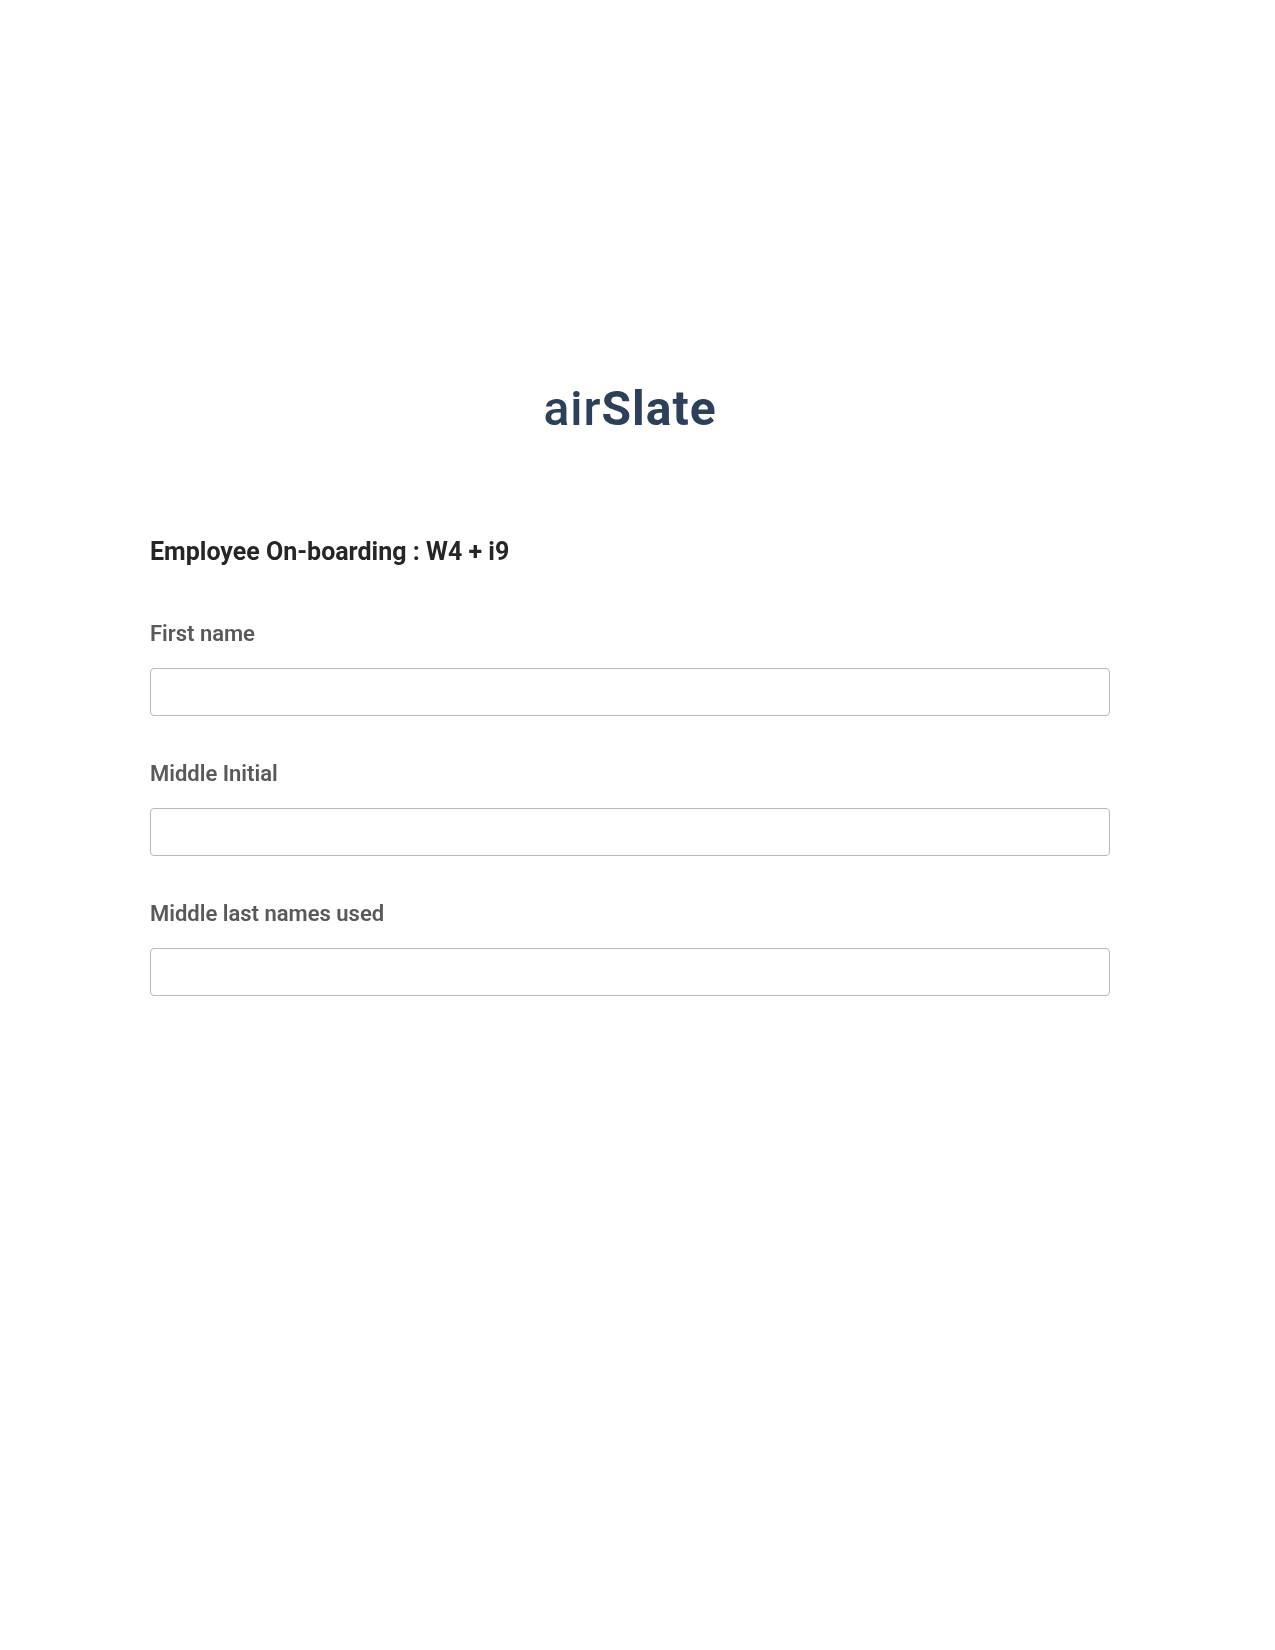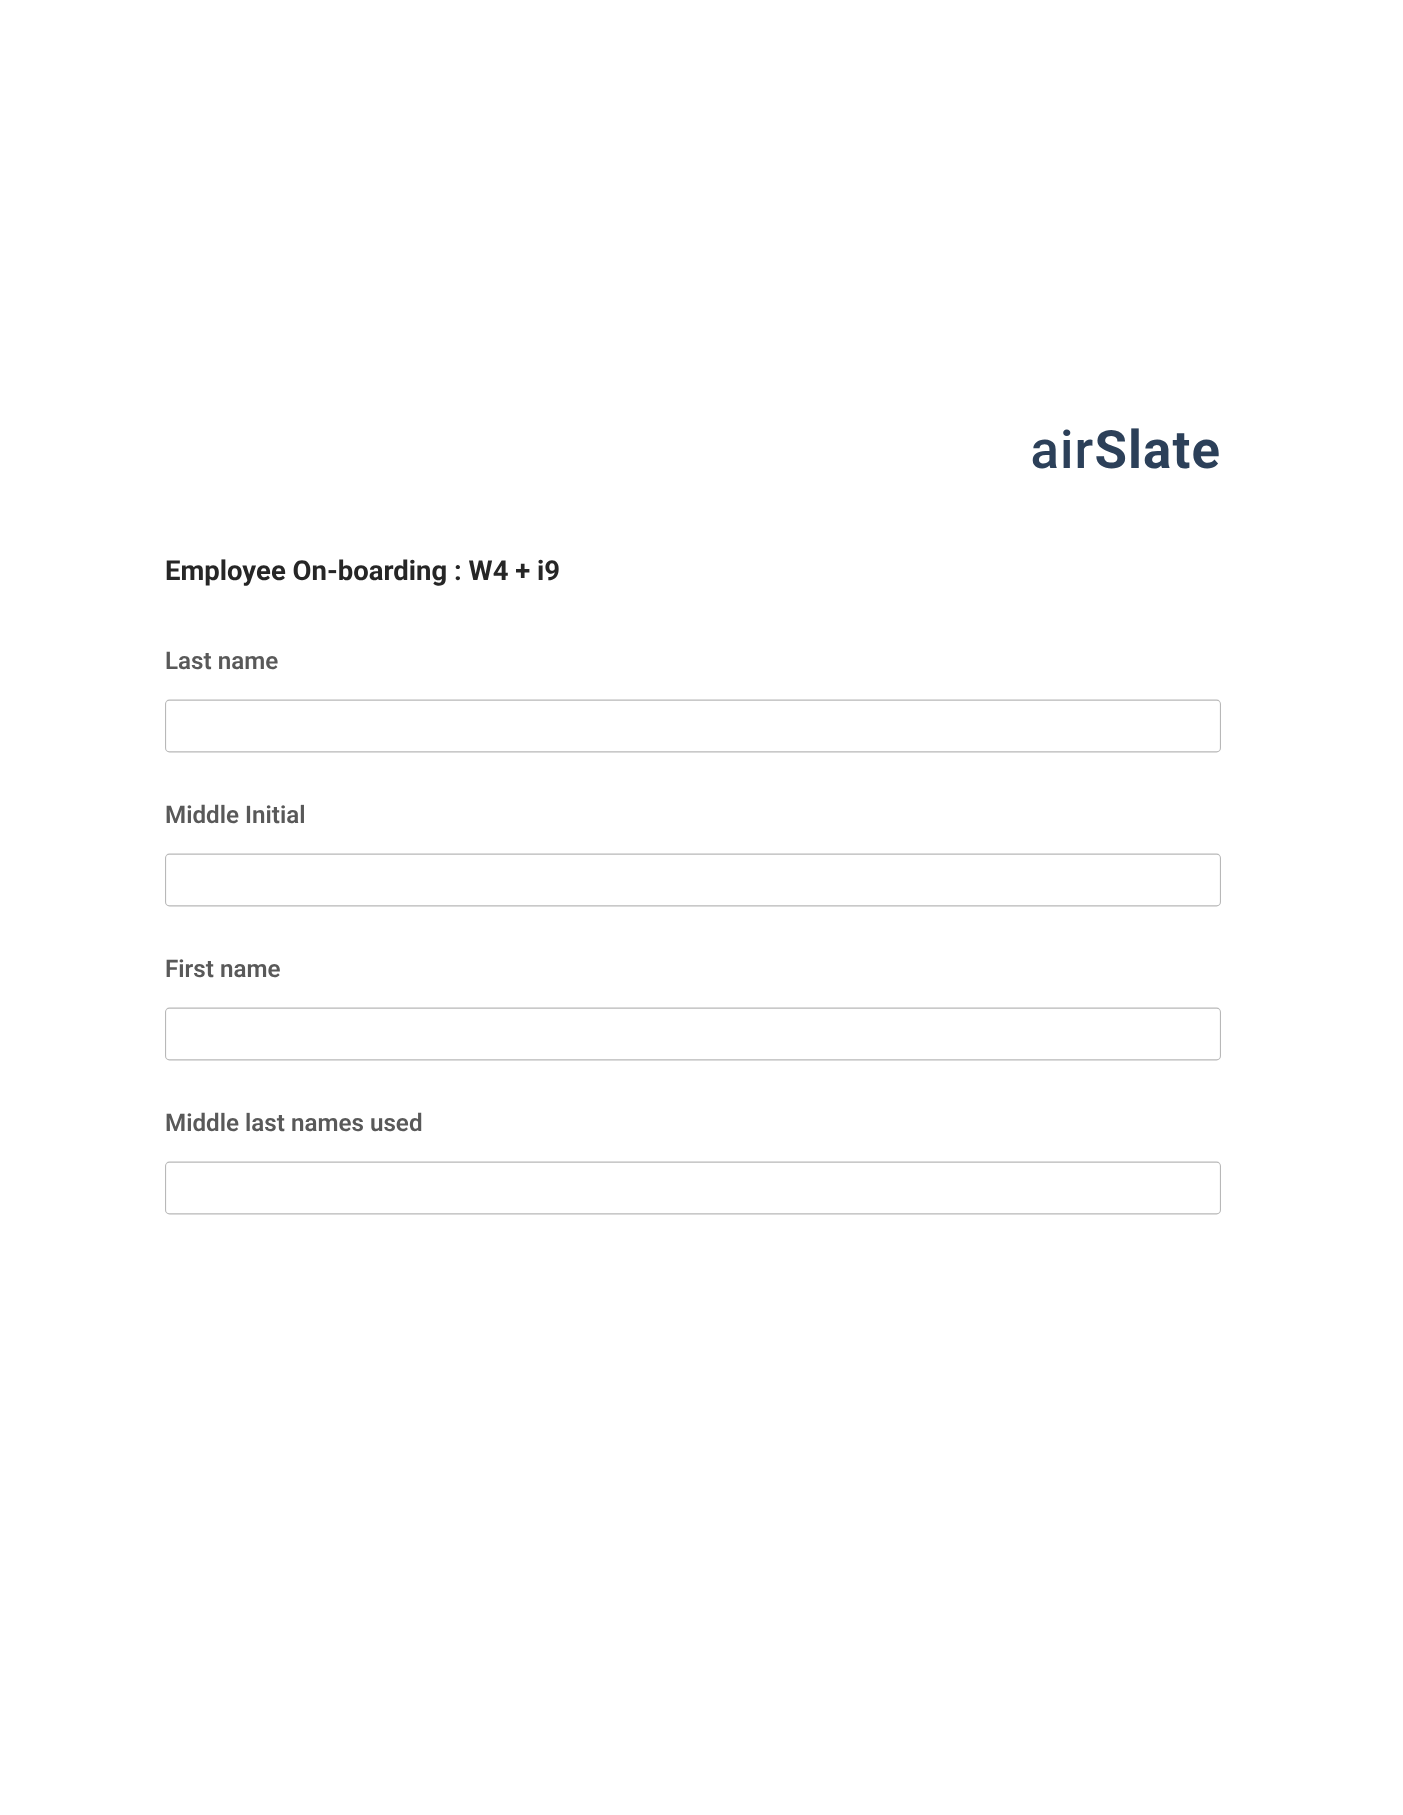--- a/index.html
+++ b/index.html
@@ -14,22 +14,22 @@
       font-family: -apple-system, BlinkMacSystemFont, "Segoe UI", Roboto, Helvetica, Arial, sans-serif;
       position: relative;
     }
     .container {
       position: absolute;
       top: 380px;
       left: 150px;
       width: 960px;
     }
     .logo-wrap {
-      text-align: right;
-      margin-bottom: 68px;
+      text-align: center;
+      margin-bottom: 100px;
     }
     .logo {
       font-size: 48px;
       font-weight: 700;
       color: #2c4059;
       letter-spacing: 1px;
       display: inline-block;
     }
     .logo .air {
       font-weight: 500;
@@ -69,32 +69,28 @@
 <div class="container">
 
   <div class="logo-wrap">
     <span class="logo">
       <span class="air">air</span><span class="slate">Slate</span>
     </span>
   </div>
 
   <h1 class="title">Employee On-boarding : W4 + i9</h1>
 
+
   <div class="field-group">
-    <label class="field-label">Last name</label>
+    <label class="field-label">First name</label>
     <input type="text" class="field-input" value="" style="">
   </div>
 
   <div class="field-group">
     <label class="field-label">Middle Initial</label>
-    <input type="text" class="field-input" value="" style="">
-  </div>
-
-  <div class="field-group">
-    <label class="field-label">First name</label>
     <input type="text" class="field-input" value="" style="">
   </div>
 
   <div class="field-group">
     <label class="field-label">Middle last names used</label>
     <input type="text" class="field-input" value="" style="">
   </div>
 
 </div>
 

